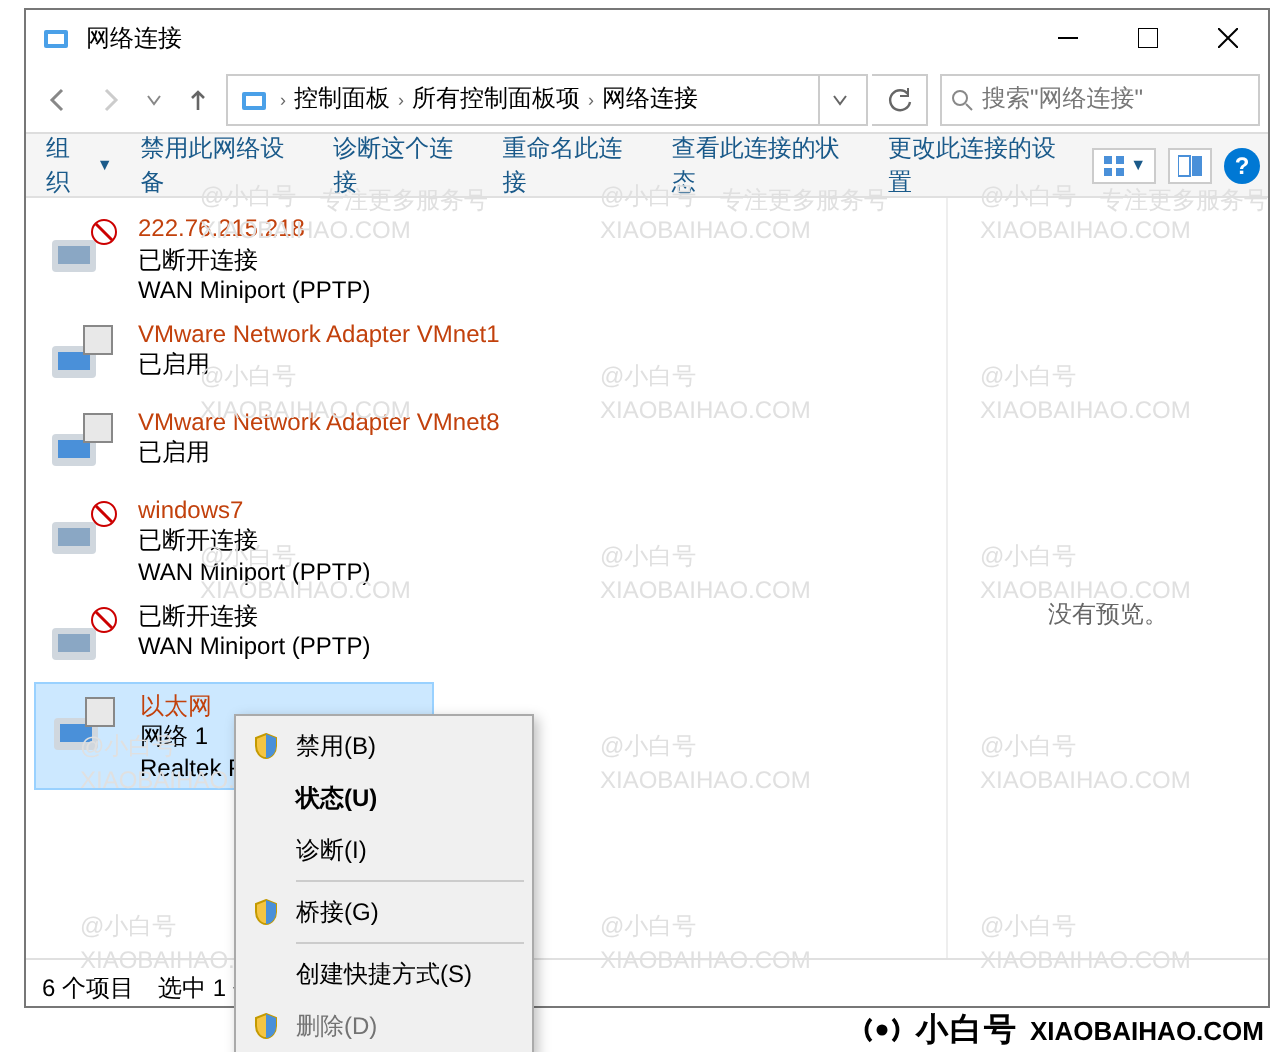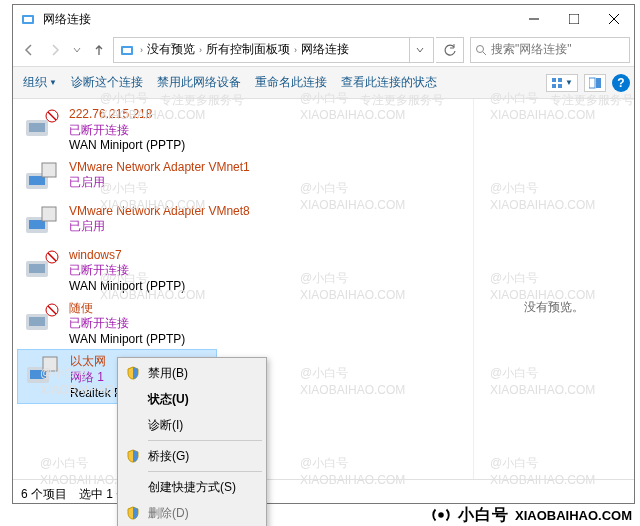--- a/index.html
+++ b/index.html
@@ -180,21 +180,21 @@
   }
   .conn-icon {
     width: 40px; height: 40px;
     flex-shrink: 0;
     display: flex;
     align-items: center;
     justify-content: center;
   }
   .conn-text { line-height: 1.3; padding-top: 2px; }
   .conn-name { color: #c2410c; }
-  .conn-status { color: #a21caf; }
+  .conn-status { color: #000000; }
   .conn-device { color: #000000; }
   
   .ctx-menu {
     position: absolute;
     left: 104px;
     top: 352px;
     width: 150px;
     background: #f0f0f0;
     border: 1px solid #aaa;
     box-shadow: 2px 2px 6px rgba(0,0,0,0.25);
@@ -343,21 +343,21 @@
         </svg>
     </div>
     <div class="addr-box">
       <span class="ctx-icon">
         <svg width="16" height="16">
             <rect x="2" y="4" width="12" height="9" fill="#4aa0e8" rx="1"></rect>
             <rect x="4" y="6" width="8" height="5" fill="#fff"></rect>
           </svg>
       </span>
       <span class="crumb-sep">›</span>
-      <span>没有预览</span>
+      <span>控制面板</span>
       <span class="crumb-sep">›</span>
       <span>所有控制面板项</span>
       <span class="crumb-sep">›</span>
       <span>网络连接</span>
       <div class="addr-drop">
         <svg width="8" height="8">
             <path d="M1 2 L4 6 L7 2" stroke="#666" fill="none"></path>
           </svg>
       </div>
     </div>
@@ -374,24 +374,25 @@
         </svg>
       <span>搜索"网络连接"</span>
     </div>
   </div>
 
   <div class="cmdbar">
     <div class="cmd-btn">
       <span>组织</span>
       <span class="cmd-arrow">▼</span>
     </div>
+    <div class="cmd-btn">禁用此网络设备</div>
     <div class="cmd-btn">诊断这个连接</div>
-    <div class="cmd-btn">禁用此网络设备</div>
     <div class="cmd-btn">重命名此连接</div>
     <div class="cmd-btn">查看此连接的状态</div>
+    <div class="cmd-btn">更改此连接的设置</div>
     <div class="cmd-right">
       <div class="view-btn">
         <svg width="12" height="12">
             <rect x="1" y="1" width="4" height="4" fill="#4a90d9"></rect>
             <rect x="7" y="1" width="4" height="4" fill="#4a90d9"></rect>
             <rect x="1" y="7" width="4" height="4" fill="#4a90d9"></rect>
             <rect x="7" y="7" width="4" height="4" fill="#4a90d9"></rect>
           </svg>
         <span class="cmd-arrow">▼</span>
       </div>
@@ -472,21 +473,20 @@
         <div class="conn-item">
           <div class="conn-icon">
             <svg width="38" height="38">
                 <rect x="4" y="14" width="22" height="16" fill="#d0d7de" rx="2"></rect>
                 <rect x="7" y="17" width="16" height="9" fill="#8aa7c4"></rect>
                 <circle cx="30" cy="10" r="6" fill="#fff" stroke="#c00"></circle>
                 <line x1="26" y1="6" x2="34" y2="14" stroke="#c00" stroke-width="1.5"></line>
               </svg>
           </div>
           <div class="conn-text">
-            <div class="conn-name">随便</div>
             <div class="conn-status">已断开连接</div>
             <div class="conn-device">WAN Miniport (PPTP)</div>
           </div>
         </div>
 
         <div class="conn-item selected" style="width:200px">
           <div class="conn-icon">
             <svg width="38" height="38">
                 <rect x="4" y="14" width="22" height="16" fill="#d0d7de" rx="2"></rect>
                 <rect x="7" y="17" width="16" height="9" fill="#4a90d9"></rect>

